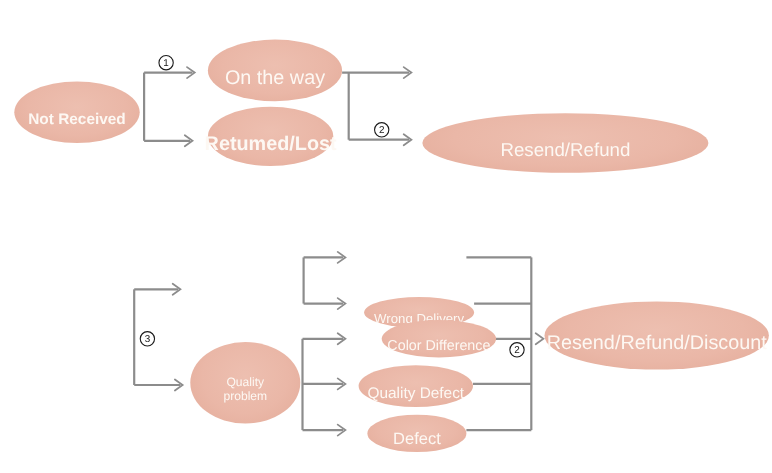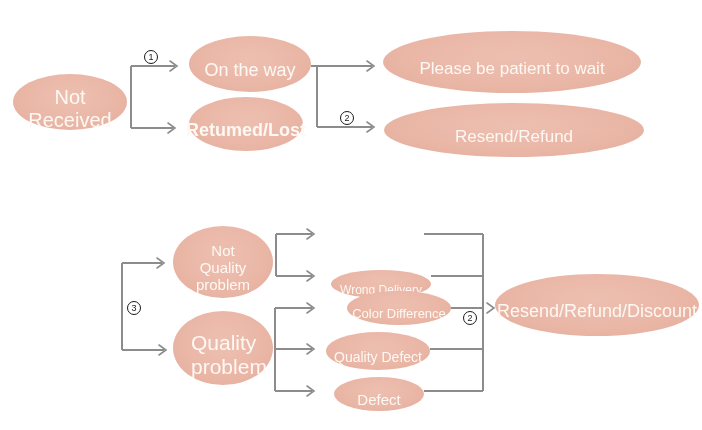--- a/index.html
+++ b/index.html
@@ -61,30 +61,30 @@
     border-radius: 50%;
     color: var(--label-text);
     font-size: 9px;
     display: flex;
     align-items: center;
     justify-content: center;
     background: var(--bg);
     line-height: 1;
   }
   
-  .n-not-received   { left: 13px;  top: 74px;  width: 114px; height: 56px; font-size: 20px; }
+  .n-not-received   { left: 13px;  top: 74px;  width: 114px; height: 56px; font-size: 14px; font-weight: bold; }
   .n-on-the-way     { left: 189px; top: 36px;  width: 122px; height: 56px; font-size: 18px; }
   .n-returned-lost  { left: 189px; top: 97px;  width: 114px; height: 54px; font-size: 18px; font-weight: bold; }
   .n-be-patient     { left: 383px; top: 31px;  width: 258px; height: 62px; font-size: 17px; }
   .n-resend-refund  { left: 384px; top: 103px; width: 260px; height: 54px; font-size: 17px; }
   
   .n-received          { left: 9px;   top: 282px; width: 106px; height: 62px; font-size: 17px; }
   .n-not-quality       { left: 173px; top: 226px; width: 100px; height: 72px; font-size: 15px; }
   .n-not-quality .txt  { width: 58px; }
-  .n-quality-problem   { left: 173px; top: 311px; width: 100px; height: 74px; font-size: 21px; }
+  .n-quality-problem   { left: 173px; top: 311px; width: 100px; height: 74px; font-size: 11px; }
   .n-quality-problem .txt { width: 64px; }
   .n-not-fit           { left: 332px; top: 217px; width: 92px;  height: 28px; font-size: 14px; }
   .n-wrong-delivery    { left: 331px; top: 270px; width: 100px; height: 28px; font-size: 12px; }
   .n-color-difference  { left: 347px; top: 291px; width: 104px; height: 34px; font-size: 13px; }
   .n-quality-defect    { left: 326px; top: 332px; width: 104px; height: 38px; font-size: 14px; }
   .n-damage            { left: 334px; top: 377px; width: 90px;  height: 34px; font-size: 15px; }
   .n-outcome           { left: 495px; top: 274px; width: 204px; height: 62px; font-size: 18px; }
   
   .l-step1        { left: 144px; top: 50px;  }
   .l-step2-top    { left: 340px; top: 111px; }
@@ -153,32 +153,26 @@
   </div>
   <div class="node n-on-the-way">
     <span class="txt">On the way</span>
   </div>
   <div class="node n-returned-lost">
     <span class="txt">Retumed/Lost</span>
   </div>
   <div class="step-label l-step2-top">
     <span>2</span>
   </div>
-  <div class="node n-be-patient">
-    <span class="txt">Please be patient to wait</span>
-  </div>
   <div class="node n-resend-refund">
     <span class="txt">Resend/Refund</span>
   </div>
 
   <div class="step-label l-step3">
     <span>3</span>
-  </div>
-  <div class="node n-not-quality">
-    <span class="txt">Not Quality problem</span>
   </div>
   <div class="node n-quality-problem">
     <span class="txt">Quality problem</span>
   </div>
   <div class="node n-wrong-delivery">
     <span class="txt">Wrong Delivery</span>
   </div>
   <div class="node n-color-difference">
     <span class="txt">Color Difference</span>
   </div>

